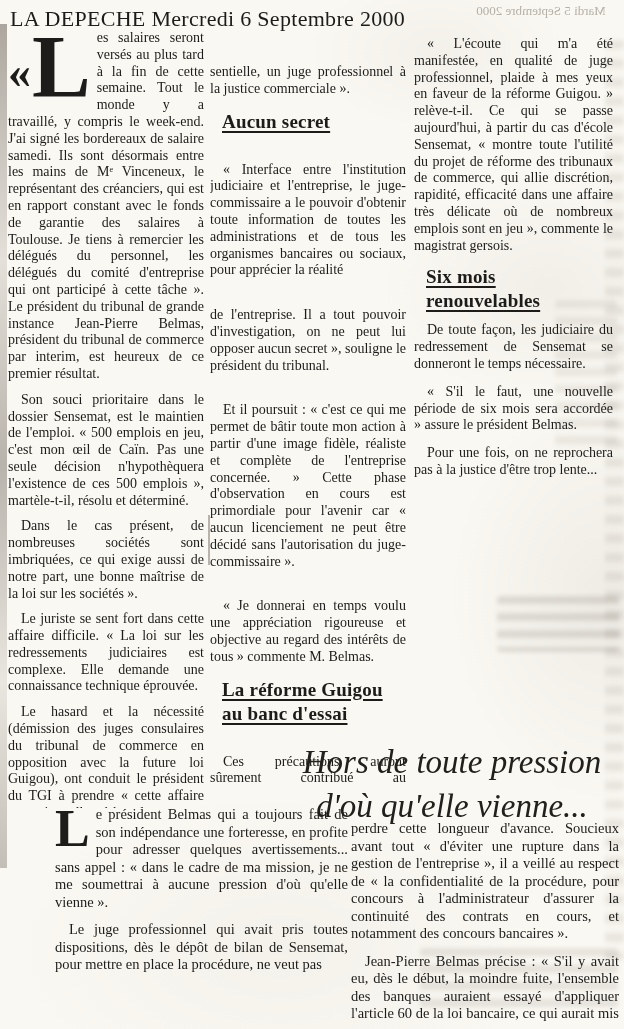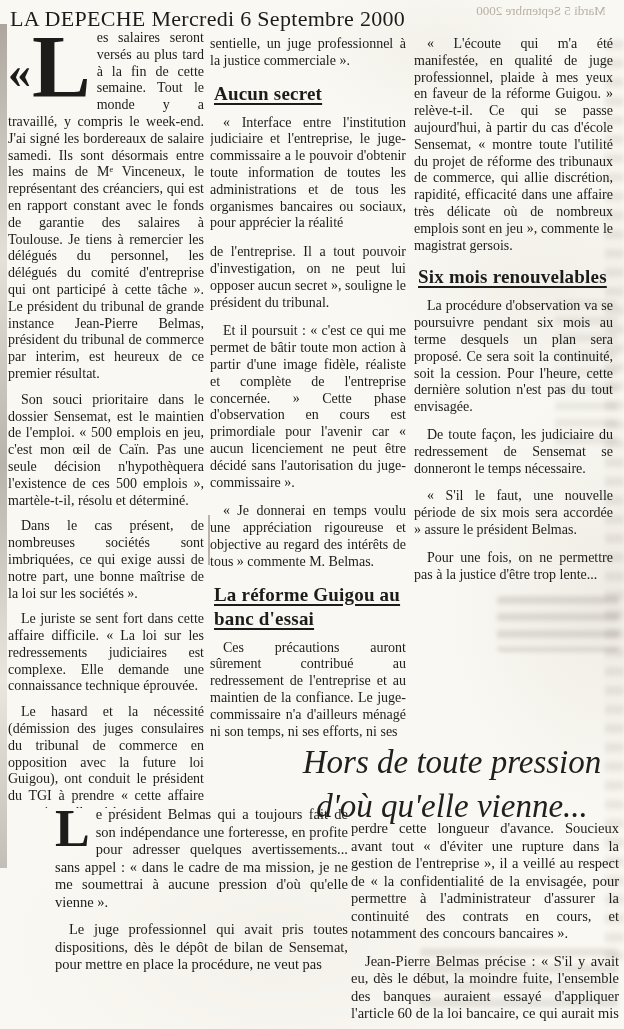--- a/index.html
+++ b/index.html
@@ -17,24 +17,24 @@
       radial-gradient(ellipse 200px 120px at 70% 5%, rgba(125,115,102,.06), transparent 65%);
   }
   .masthead{position:absolute;left:10px;top:6px;font-size:22px;letter-spacing:.3px;white-space:nowrap;text-align:center;}
 
   .col{position:absolute;text-align:justify;font-size:14px;line-height:16.8px;overflow:hidden;}
   .col p{margin:0 0 9px;text-indent:13px;}
   .col p.noindent{text-indent:0;}
   .col-1{left:8px;top:30px;width:196px;height:778px;}
   .col-2{left:210px;top:36px;width:196px;height:752px;}
   .col-3{left:414px;top:36px;width:199px;height:616px;}
-  .col-2 p{margin-bottom:12px;}
+  .col-2 p{margin-bottom:12px;margin-top:28px;}
   .col-3 p{margin-bottom:11px;}
 
-  .sec{font-size:19px;line-height:24px;font-weight:700;margin:10px 4px 9px;text-align:left;
+  .sec{font-size:19px;line-height:24px;font-weight:700;margin:10px 12px 9px;text-align:left;
        text-decoration:underline;text-decoration-thickness:1.5px;text-underline-offset:3px;letter-spacing:.2px;}
 
   .lead{float:left;margin:3px 6px 0 0;display:flex;align-items:center;}
   .guillemet{font-size:46px;line-height:38px;font-weight:700;letter-spacing:-3px;margin-right:4px;transform:translateY(6px);}
   .dropcap{font-size:88px;line-height:68px;font-weight:700;}
   .dropcap-sm{float:left;font-size:52px;line-height:40px;font-weight:700;margin:3px 6px 0 0;}
 
   .pullquote{position:absolute;left:278px;top:740px;width:348px;text-align:center;
              font-style:italic;font-size:33px;line-height:44px;color:#21201d;}
   .pullquote span{display:block;}
@@ -96,36 +96,35 @@
     <p class="noindent">de l'entreprise. Il a tout pouvoir d'investigation, on ne peut lui opposer aucun secret », souligne le président du tribunal.</p>
     <p>Et il poursuit : « c'est ce qui me permet de bâtir toute mon action à partir d'une image fidèle, réaliste et complète de l'entreprise concernée. » Cette phase d'observation en cours est primordiale pour l'avenir car « aucun licenciement ne peut être décidé sans l'autorisation du juge-commissaire ».</p>
     <p>« Je donnerai en temps voulu une appréciation rigoureuse et objective au regard des intérêts de tous » commente M. Belmas.</p>
     <h2 class="sec">La réforme Guigou au banc d'essai</h2>
     <p>Ces précautions auront sûrement contribué au redressement de l'entreprise et au maintien de la confiance. Le juge-commissaire n'a d'ailleurs ménagé ni son temps, ni ses efforts, ni ses</p>
   </div>
 
   <div class="col col-3">
     <p>« L'écoute qui m'a été manifestée, en qualité de juge professionnel, plaide à mes yeux en faveur de la réforme Guigou. » relève-t-il. Ce qui se passe aujourd'hui, à partir du cas d'école Sensemat, « montre toute l'utilité du projet de réforme des tribunaux de commerce, qui allie discrétion, rapidité, efficacité dans une affaire très délicate où de nombreux emplois sont en jeu », commente le magistrat gersois.</p>
     <h2 class="sec">Six mois renouvelables</h2>
-    <p>La procédure d'observation va se poursuivre pendant six mois au terme desquels un plan sera proposé. Ce sera soit la continuité, soit la cession. Pour l'heure, cette dernière solution n'est pas du tout envisagée.</p>
     <p>De toute façon, les judiciaire du redressement de Sensemat se donneront le temps nécessaire.</p>
     <p>« S'il le faut, une nouvelle période de six mois sera accordée » assure le président Belmas.</p>
-    <p>Pour une fois, on ne permettre pas à la justice d'être trop lente...</p>
+    <p>Pour une fois, on ne reprochera pas à la justice d'être trop lente...</p>
   </div>
 
   <div class="pullquote">
     <span>Hors de toute pression</span>
     <span>d'où qu'elle vienne...</span>
   </div>
 
   <div class="bottom bottom-left">
     <p class="noindent">
       <span class="dropcap-sm">L</span><span>e président Belmas qui a toujours fait de son indépendance une forteresse, en profite pour adresser quelques avertissements... sans appel : « dans le cadre de ma mission, je ne me soumettrai à aucune pression d'où qu'elle vienne ».</span>
     </p>
     <p>Le juge professionnel qui avait pris toutes dispositions, dès le dépôt de bilan de Sensemat, pour mettre en place la procédure, ne veut pas</p>
   </div>
 
   <div class="bottom bottom-right">
-    <p class="noindent">perdre cette longueur d'avance. Soucieux avant tout « d'éviter une rupture dans la gestion de l'entreprise », il a veillé au respect de « la confidentialité de la envisagée, pour permettre à l'administrateur d'assurer la continuité des contrats en cours, et notamment des concours bancaires ».</p>
+    <p class="noindent">perdre cette longueur d'avance. Soucieux avant tout « d'éviter une rupture dans la gestion de l'entreprise », il a veillé au respect de « la confidentialité de la procédure, pour concours à l'administrateur d'assurer la continuité des contrats en cours, et notamment des concours bancaires ».</p>
     <p>Jean-Pierre Belmas précise : « S'il y avait eu, dès le début, la moindre fuite, l'ensemble des banques auraient essayé d'appliquer l'article 60 de la loi bancaire, ce qui aurait mis l'entreprise Sensemat, irrémédiablement en péril »...</p>
   </div>
 
 </div>
 
 </body></html>

